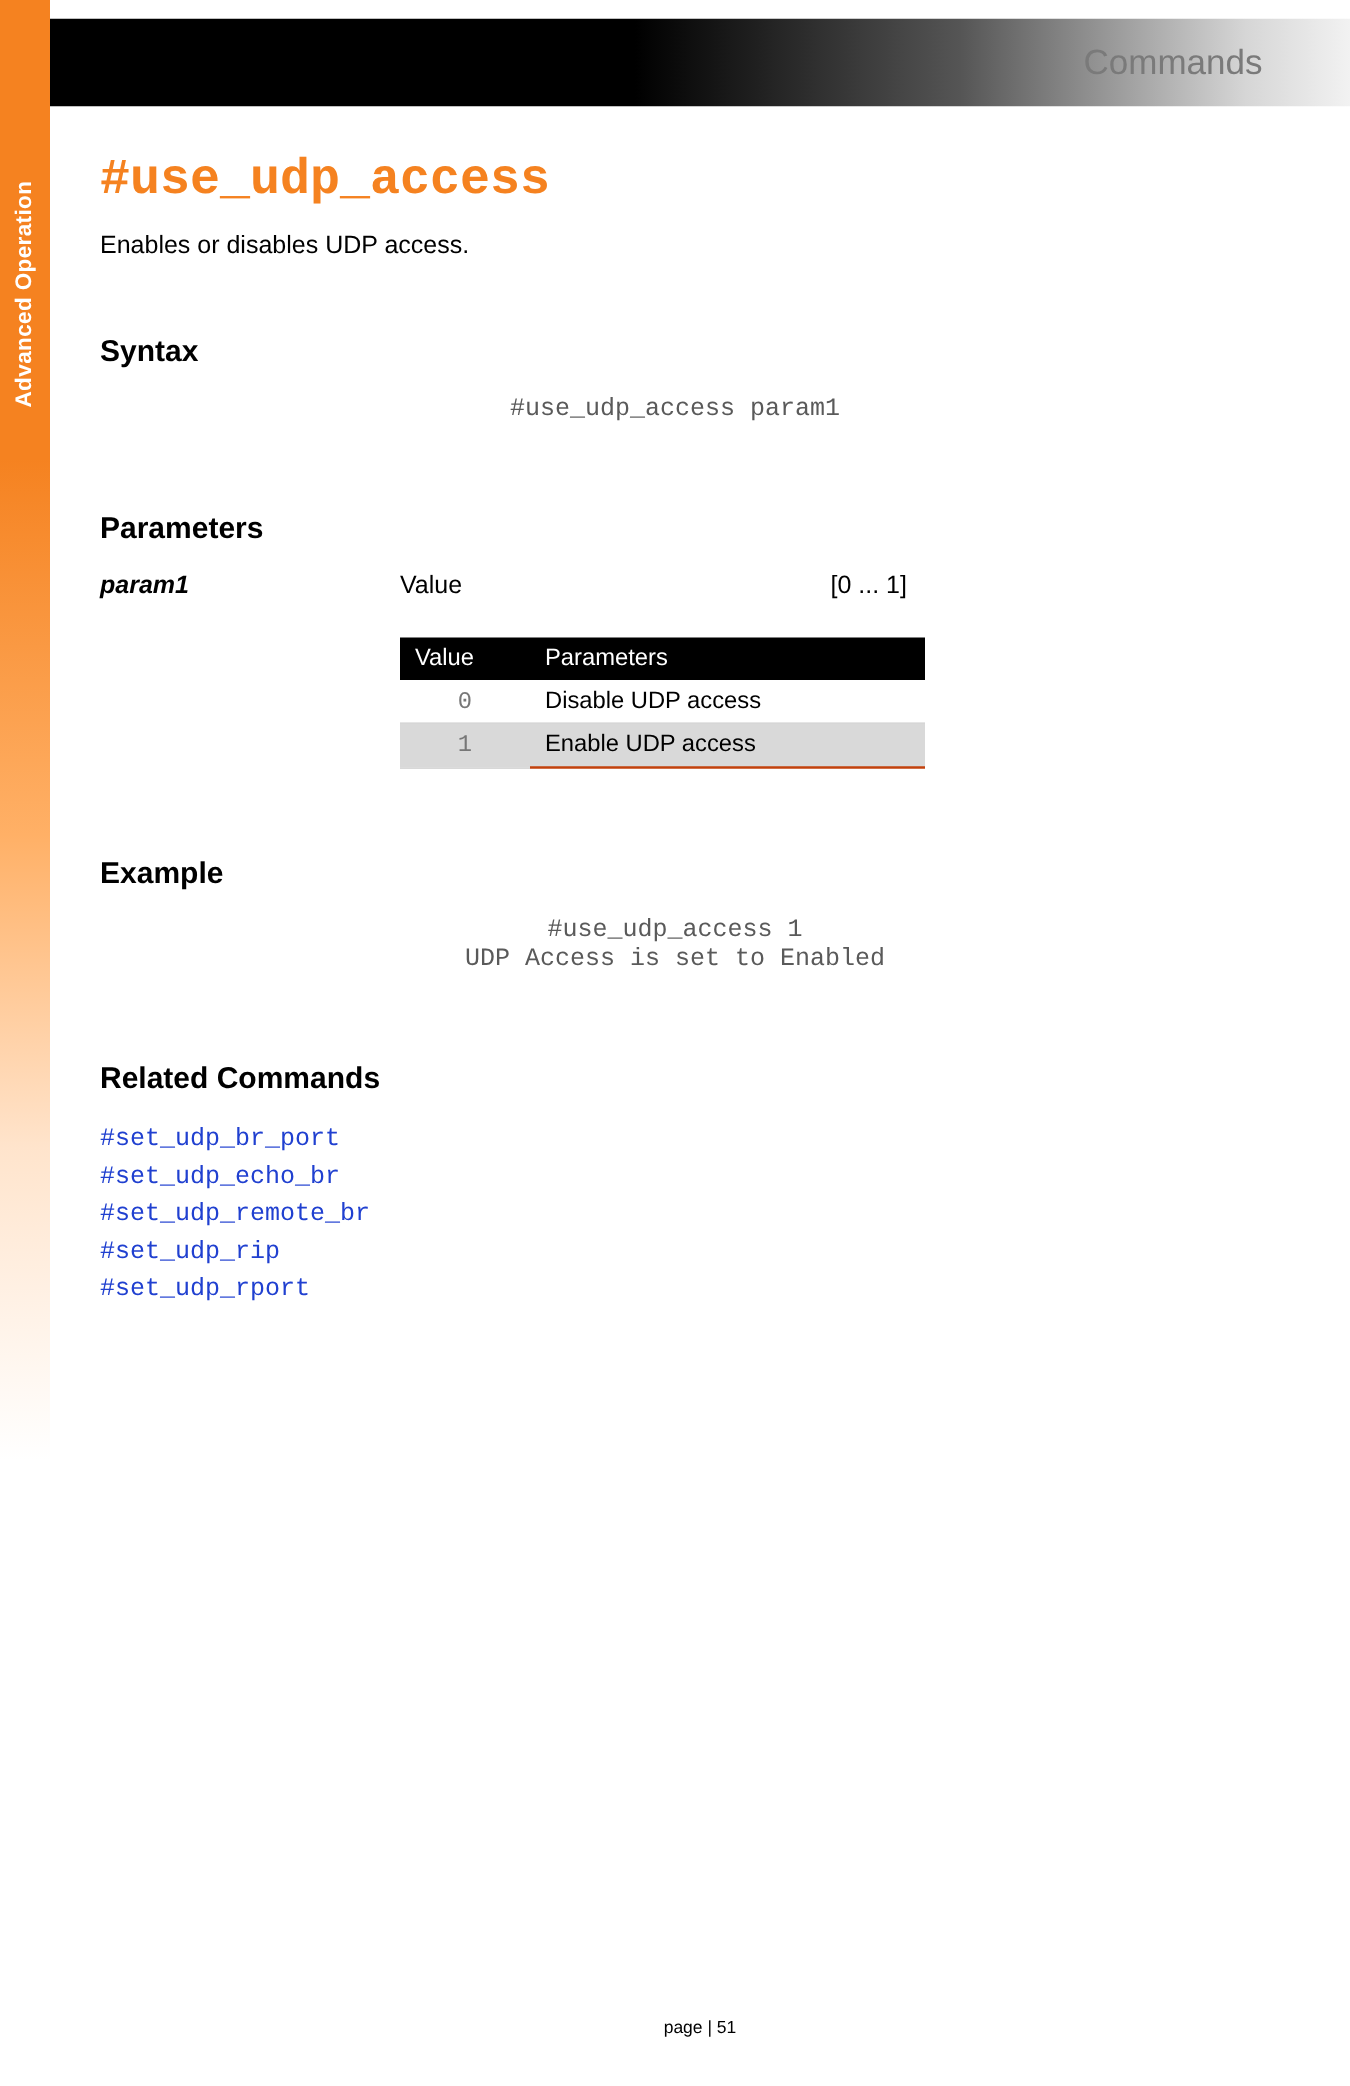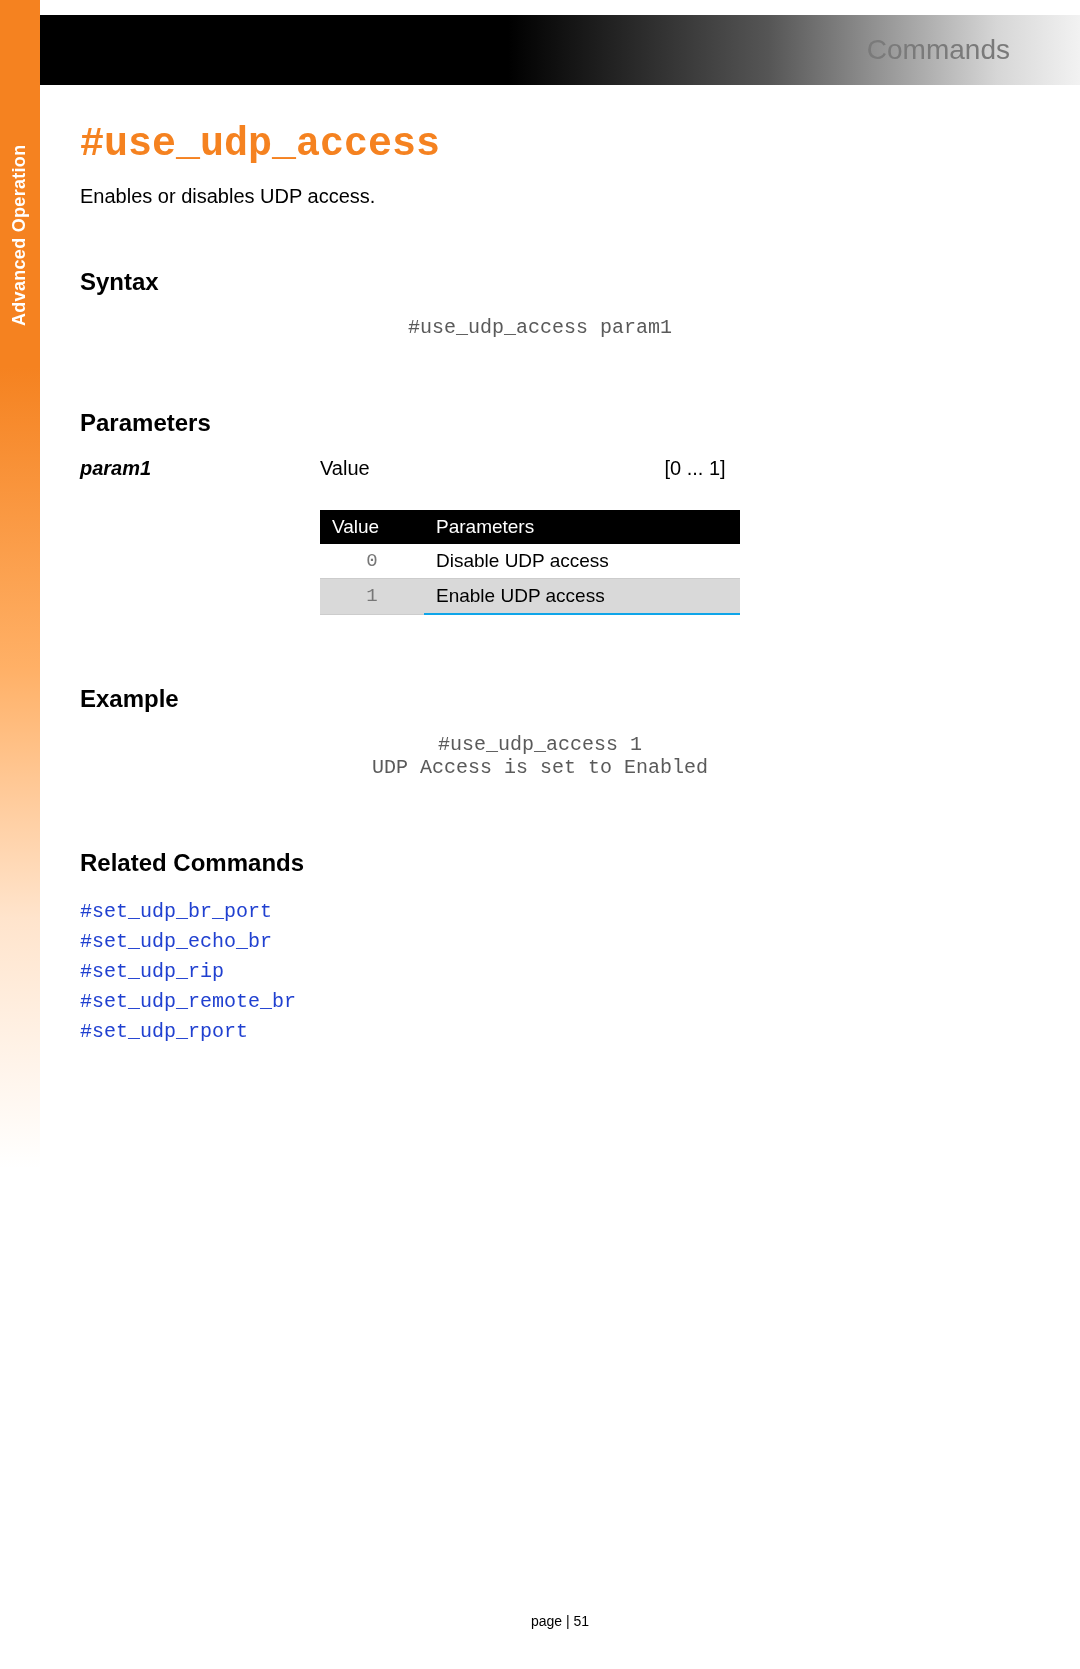--- a/index.html
+++ b/index.html
@@ -135,21 +135,21 @@
   table.value-table td.v {
     font-family: "Courier New", monospace;
     color: #777;
     text-align: center;
     width: 80px;
   }
   table.value-table tr.alt td {
     background: #d9d9d9;
   }
   table.value-table tr.alt td:last-child {
-    border-bottom: 2px solid #0ea5e9;
+    border-bottom: 2px solid #c2410c;
   }
 
   .related-list {
     font-family: "Courier New", monospace;
     font-size: 20px;
     line-height: 1.5;
   }
   .related-list a {
     color: #2040d0;
     text-decoration: none;
@@ -213,22 +213,22 @@
   </table>
 
   <h2 class="section">Example</h2>
   <div class="example-code">#use_udp_access 1
 UDP Access is set to Enabled</div>
 
   <h2 class="section">Related Commands</h2>
   <div class="related-list">
     <div><a href="#">#set_udp_br_port</a></div>
     <div><a href="#">#set_udp_echo_br</a></div>
+    <div><a href="#">#set_udp_remote_br</a></div>
     <div><a href="#">#set_udp_rip</a></div>
-    <div><a href="#">#set_udp_remote_br</a></div>
     <div><a href="#">#set_udp_rport</a></div>
   </div>
 
 </div>
 
 <div class="footer">
   <span>page | 51</span>
 </div>
 
 </body></html>

